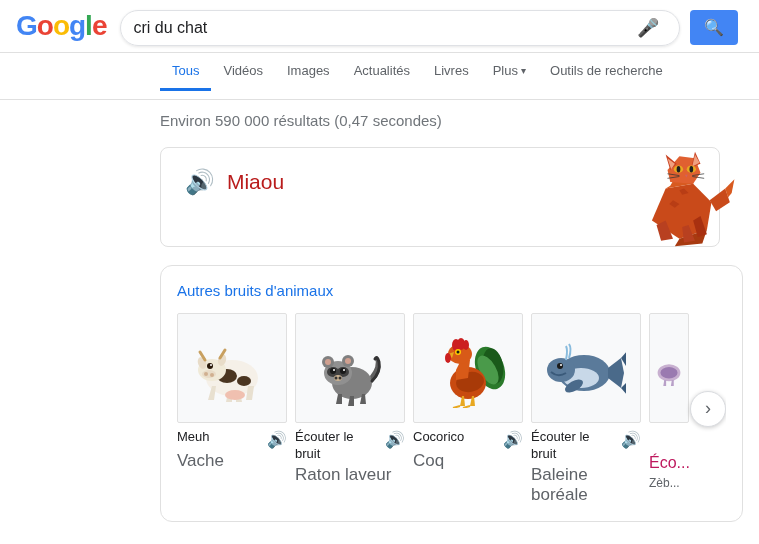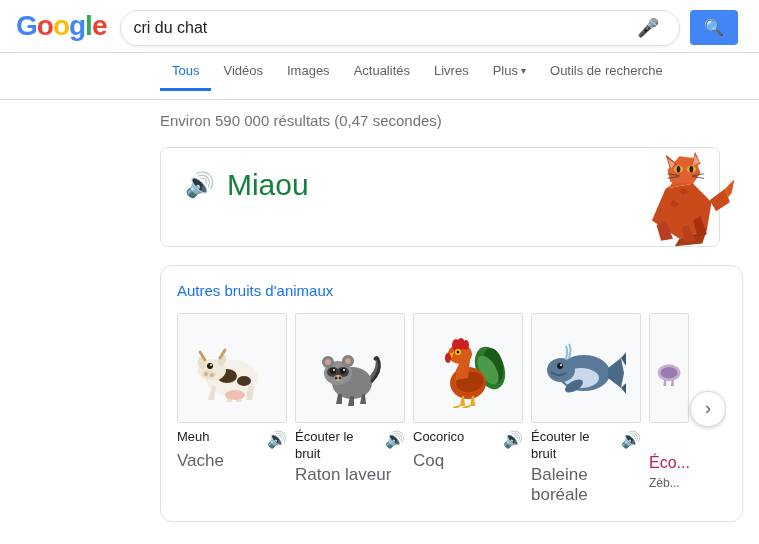--- a/index.html
+++ b/index.html
@@ -125,23 +125,23 @@
     .featured-main {
       display: flex;
       align-items: center;
     }
     .sound-icon {
       color: #4285F4;
       font-size: 24px;
       margin-right: 12px;
     }
     .featured-text {
-      font-size: 30px;
+      font-size: 21px;
       font-weight: 400;
-      color: #15803d;
+      color: #b91c1c;
       text-align: center;
     }
     .cat-image {
       position: absolute;
       right: -10px;
       top: -10px;
       width: 100px;
       height: 100px;
     }
     

